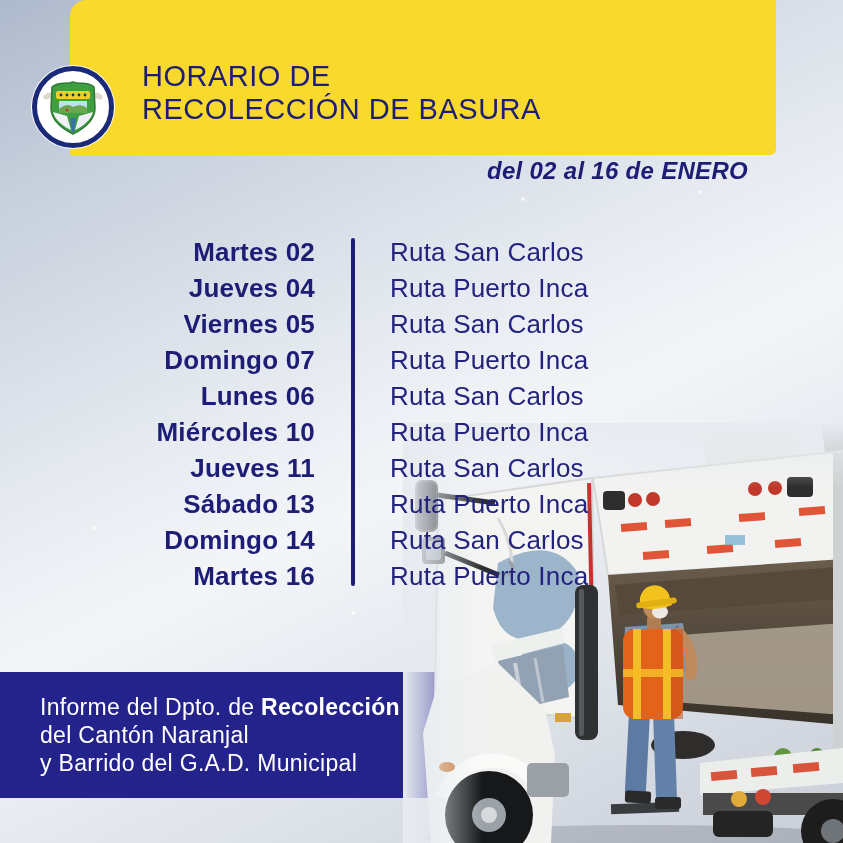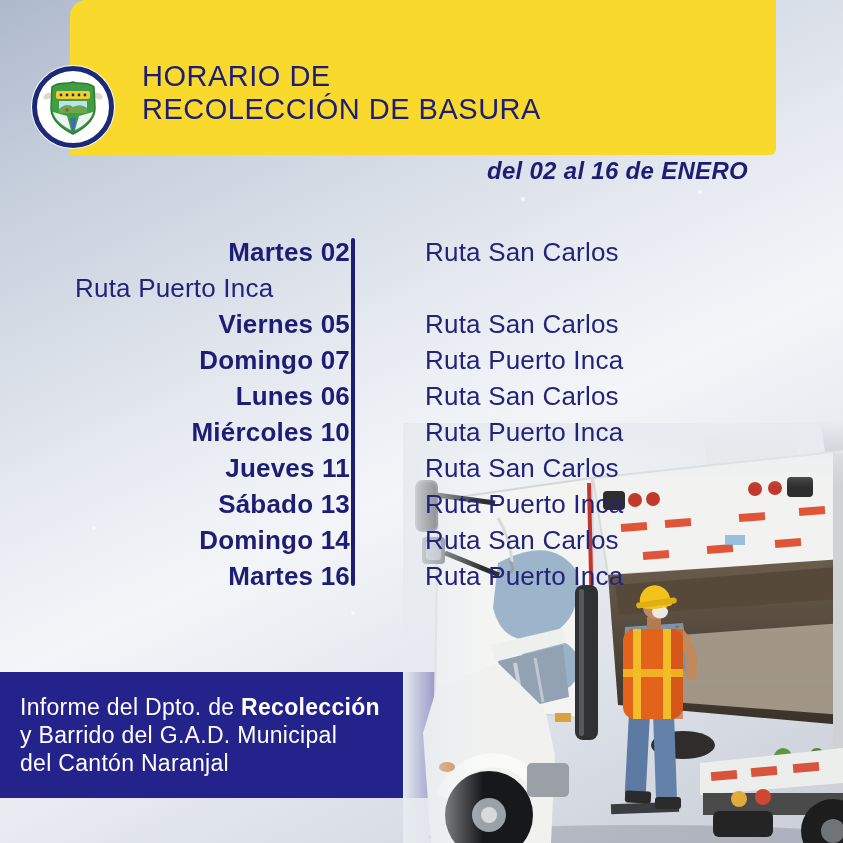--- a/index.html
+++ b/index.html
@@ -26,30 +26,30 @@
   .title-line{font-size:29px;font-weight:400;color:var(--navy);letter-spacing:.5px;}
   .subtitle{font-size:28px;font-weight:700;color:var(--navy);letter-spacing:.3px;}
   .date-range{
     position:absolute;top:157px;right:95px;
     font-size:24px;font-style:italic;font-weight:700;color:var(--navy);letter-spacing:.3px;
   }
 
   
   .schedule{position:absolute;left:0;top:234px;width:843px;z-index:3;}
   .row{display:flex;height:36px;align-items:center;}
-  .day{width:315px;text-align:right;font-weight:700;font-size:26px;color:var(--navy);letter-spacing:.2px;padding-left:35px;}
+  .day{width:315px;text-align:right;font-weight:700;font-size:26px;color:var(--navy);letter-spacing:.2px;}
   .route{margin-left:75px;font-size:26px;color:var(--navy2);letter-spacing:.2px;}
   .divider{position:absolute;left:351px;top:238px;width:4px;height:348px;background:var(--navy);border-radius:2px;z-index:3;}
 
   
   .footer-band{
     position:absolute;left:0;top:672px;width:452px;height:126px;
     background:var(--band);z-index:1;
     display:flex;flex-direction:column;justify-content:center;
-    padding-left:20px;box-sizing:border-box;
+    padding-left:40px;box-sizing:border-box;
   }
   .footer-line{color:#ffffff;font-size:23px;line-height:28px;letter-spacing:.3px;}
   .footer-line .light{font-weight:400;}
   .footer-line .bold{font-weight:700;}
 
   
   .truck-wrap{position:absolute;left:403px;top:423px;width:440px;height:420px;z-index:2;}
 </style>
 </head>
 <body>
@@ -215,20 +215,21 @@
     <rect x="0" y="0" width="440" height="64" fill="url(#fadeT)"></rect>
   </svg>
 
   <div class="divider"></div>
   <div class="schedule">
       <div class="row">
         <div class="day">Martes 02</div>
         <div class="route">Ruta San Carlos</div>
       </div>
       <div class="row">
+        <div class="day">Jueves 04</div>
         <div class="route">Ruta Puerto Inca</div>
       </div>
       <div class="row">
         <div class="day">Viernes 05</div>
         <div class="route">Ruta San Carlos</div>
       </div>
       <div class="row">
         <div class="day">Domingo 07</div>
         <div class="route">Ruta Puerto Inca</div>
       </div>
@@ -255,17 +256,17 @@
       <div class="row">
         <div class="day">Martes 16</div>
         <div class="route">Ruta Puerto Inca</div>
       </div>
     </div>
 
   <div class="footer-band">
     <div class="footer-line">
       <span class="light">Informe del Dpto. de </span><span class="bold">Recolección</span>
     </div>
+    <div class="footer-line bold">del Cantón Naranjal</div>
     <div class="footer-line bold">y Barrido del G.A.D. Municipal</div>
-    <div class="footer-line bold">del Cantón Naranjal</div>
   </div>
 
 </div>
 
 </body></html>

